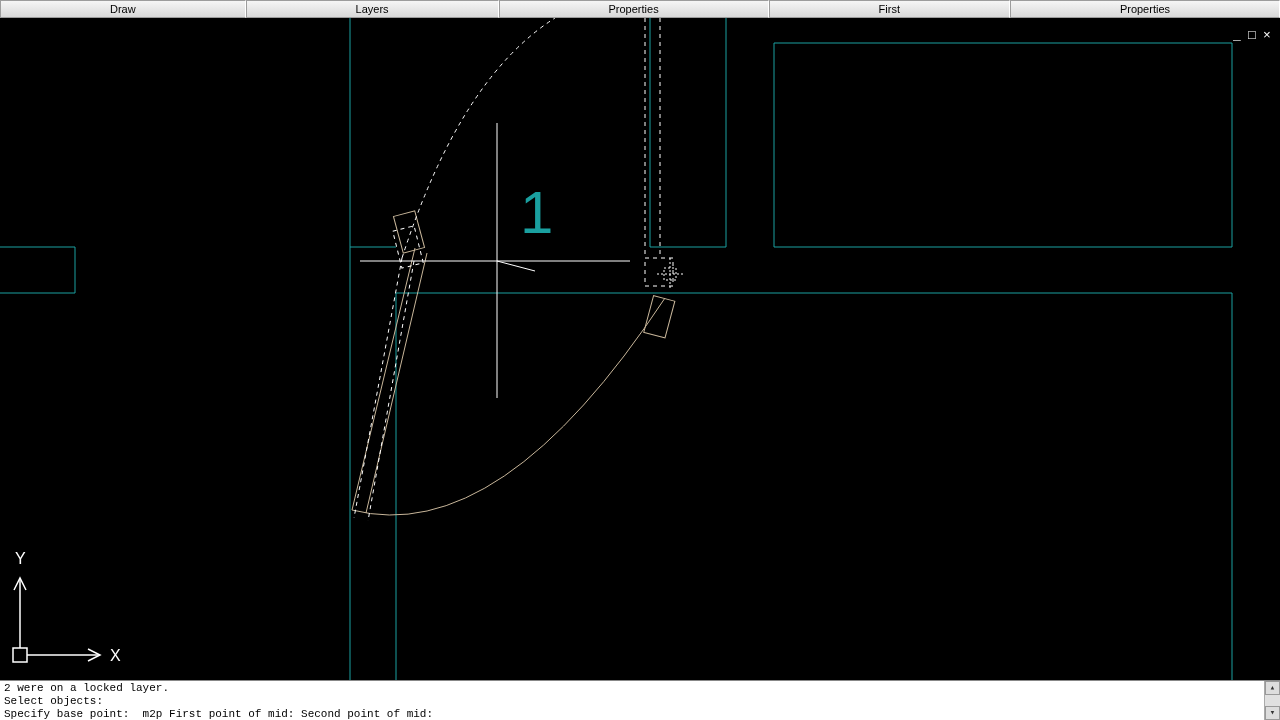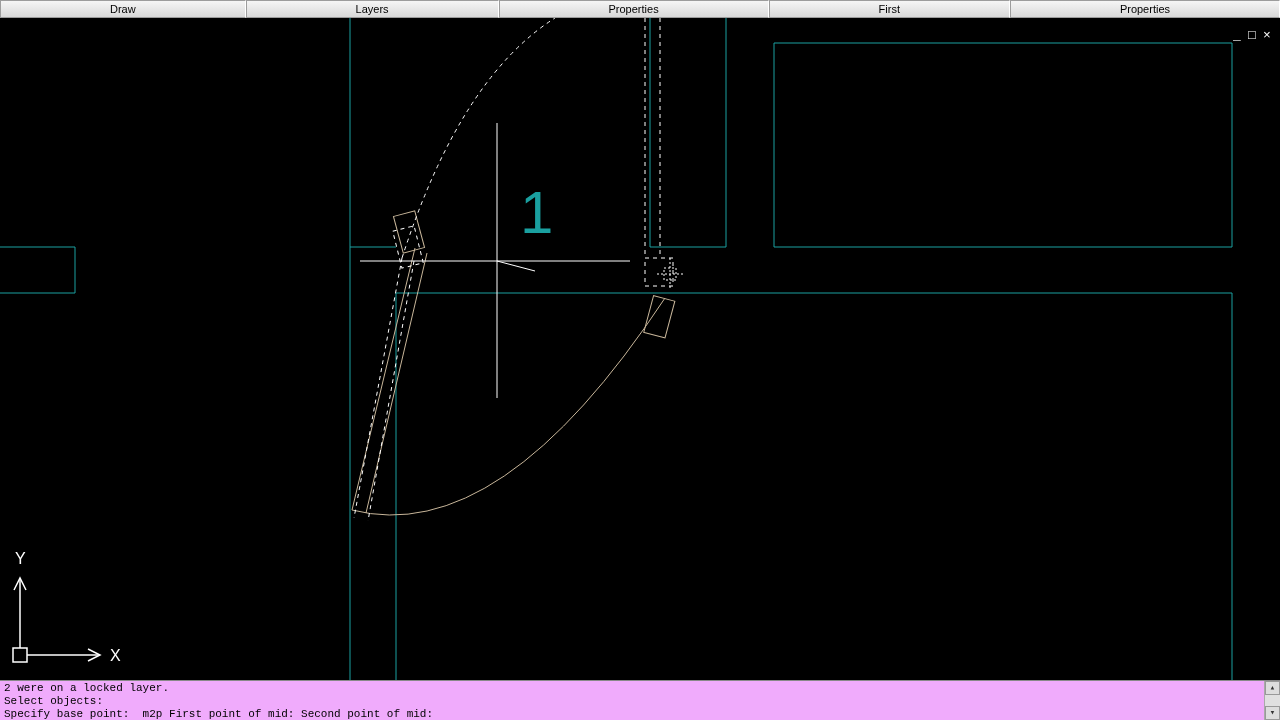--- a/index.html
+++ b/index.html
@@ -18,21 +18,21 @@
   
   .canvas-wrap { position:relative; width:1280px; height:662px; background:#000; }
   svg.drawing { position:absolute; inset:0; width:100%; height:100%; }
 
   .win-ctrl { position:absolute; top:12px; right:6px; display:flex; gap:1px; }
   .win-ctrl span { width:14px; height:14px; color:#fff; font-size:13px; line-height:12px; text-align:center; display:inline-block; font-family:"Courier New",monospace; cursor:pointer; }
 
   #marker { position:absolute; left:520px; top:160px; font-size:60px; font-family:Arial,sans-serif; color:#1aa0a0; font-weight:400; }
 
   
-  .cmdline { position:absolute; left:0; bottom:0; width:1280px; height:40px; background:#f0abfc; border-top:1px solid #888; font-family:"Courier New",monospace; font-size:11px; color:#000; display:flex; }
+  .cmdline { position:absolute; left:0; bottom:0; width:1280px; height:40px; background:#ffffff; border-top:1px solid #888; font-family:"Courier New",monospace; font-size:11px; color:#000; display:flex; }
   .cmdline .text { flex:1; padding:1px 4px; line-height:13px; white-space:pre; }
   .scrolly { width:16px; background:#e0e0e0; border-left:1px solid #aaa; display:flex; flex-direction:column; justify-content:space-between; }
   .scrolly .btn { height:14px; font-size:9px; text-align:center; line-height:12px; color:#333; border:1px solid #999; background:#ddd; cursor:pointer; }
 </style>
 </head>
 <body>
 
 <div class="ribbon">
   <div class="tab">Draw</div>
   <div class="tab">Layers</div>

